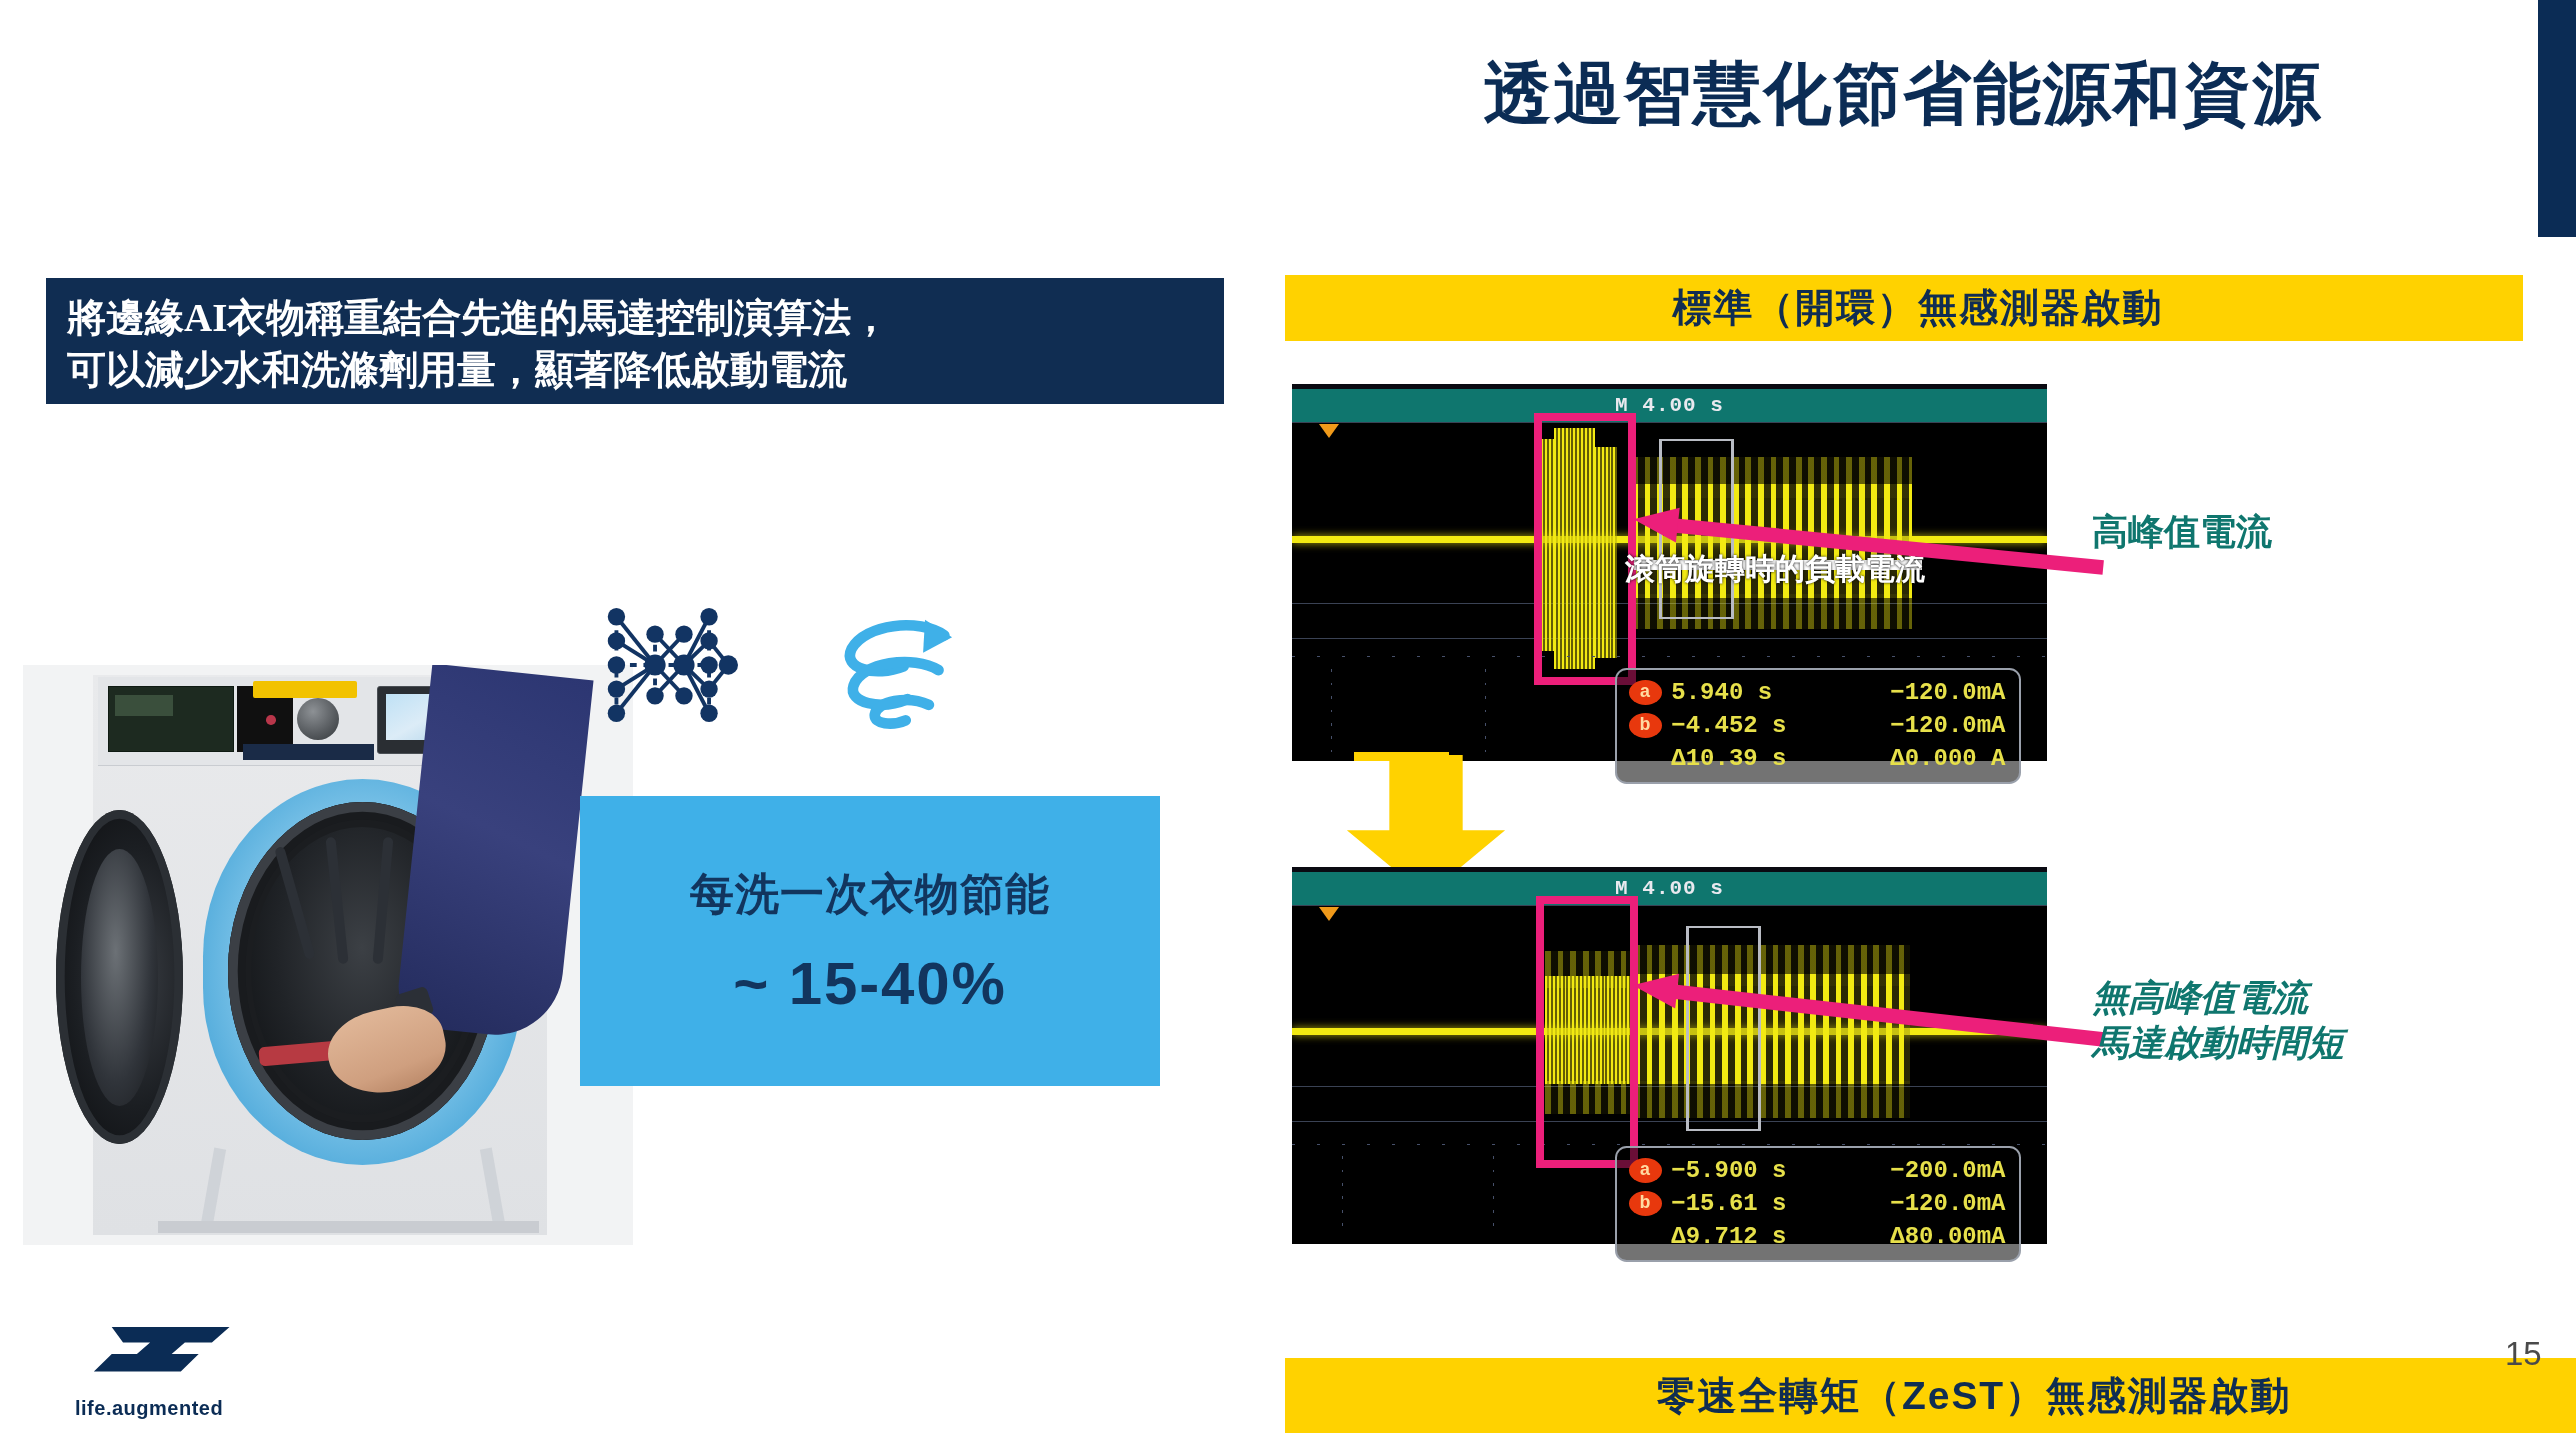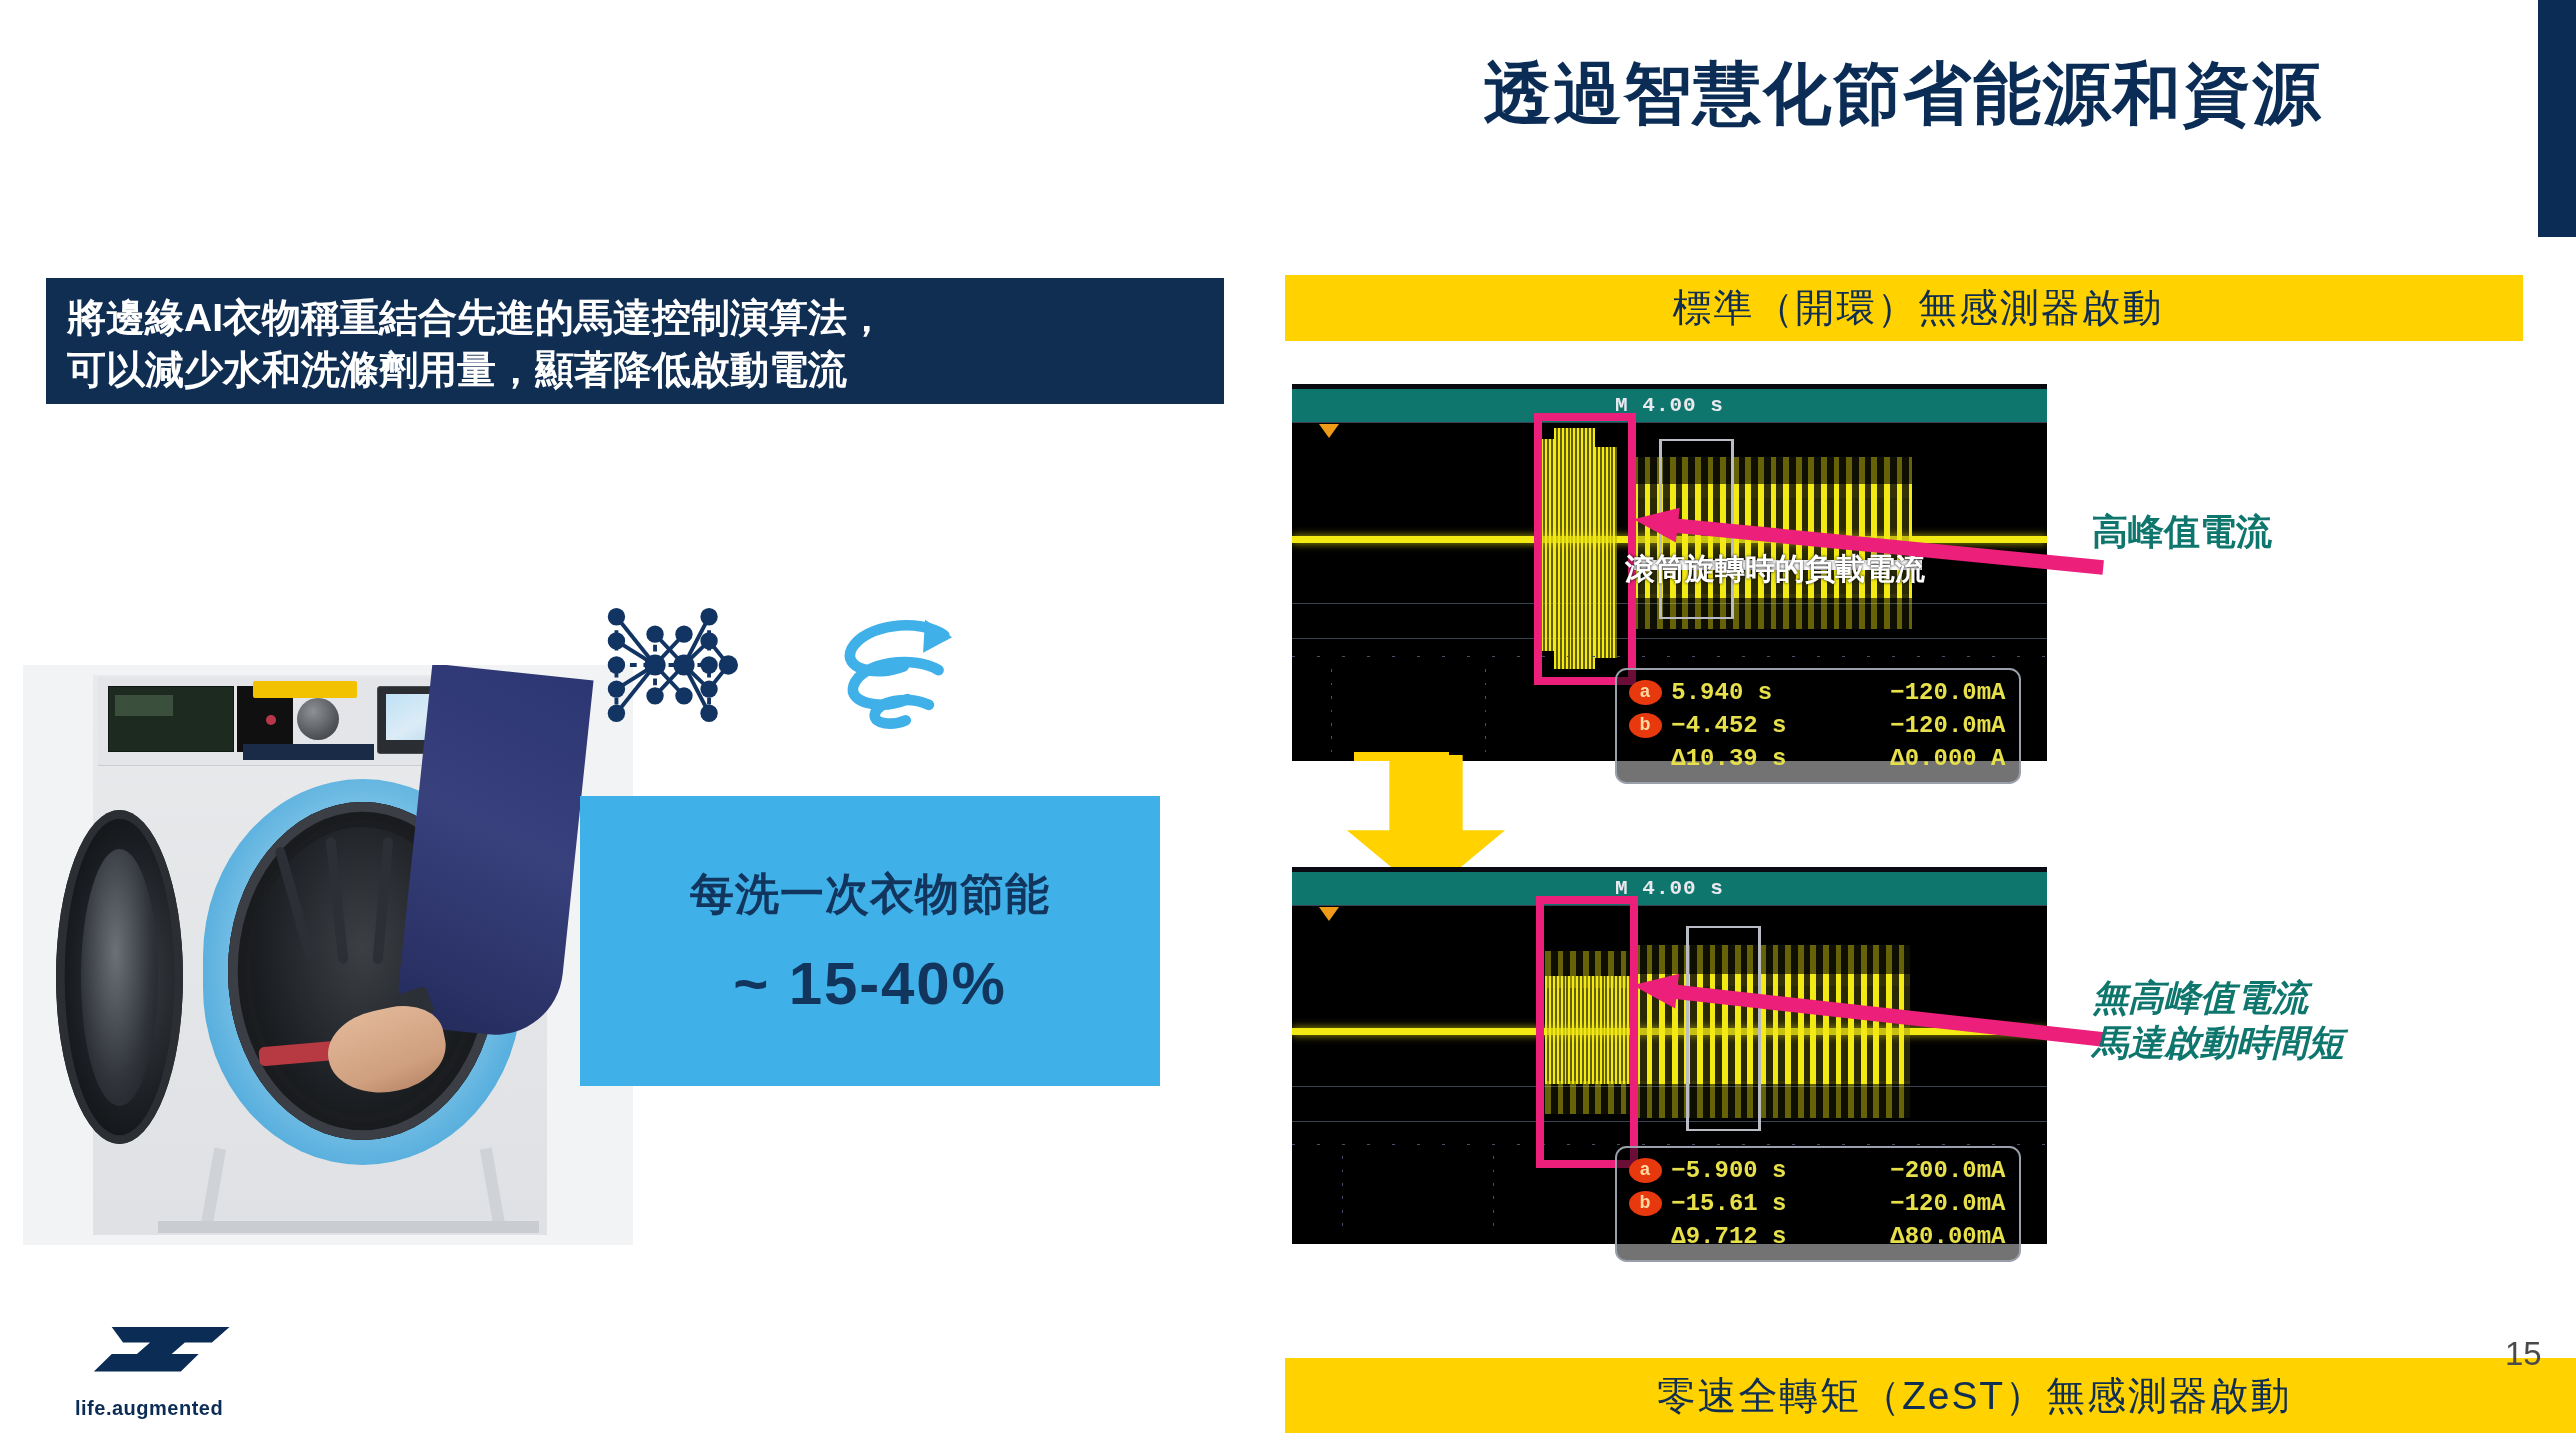--- a/index.html
+++ b/index.html
@@ -20,21 +20,21 @@
     text-align: center; color: #0b2c55;
     font-size: 68px; font-weight: bold; letter-spacing: 1.9px;
     line-height: 1.1; white-space: nowrap;
   }
 
   
   .navy-banner {
     position: absolute; left: 46px; top: 278px; width: 1178px; height: 126px;
     background: #102d52; color: #ffffff;
     padding: 13.5px 19.3px 0 21px;
-    font-size: 39px; font-weight: bold; line-height: 1.35;
+    font-size: 39px; font-weight: bold; line-height: 1.35; font-family: Liberation Serif, serif;
   }
   .navy-banner .ln { display: block; white-space: nowrap; }
 
   
   .photo {
     position: absolute; left: 23px; top: 665px; width: 610px; height: 580px;
     background: #f2f3f4; overflow: hidden;
   }
   .photo .frame-rail {
     position: absolute; left: 70px; top: 9.7px; width: 454px; height: 560px;
@@ -147,21 +147,21 @@
     position: absolute; left: 580px; top: 796px; width: 580px; height: 290px;
     background: #3fb0e8; color: #12355e;
     display: flex; flex-direction: column; align-items: center; justify-content: center;
   }
   .cyan-box .l1 { font-size: 44px; font-weight: 600; letter-spacing: 1px; }
   .cyan-box .l2 { font-size: 60px; font-weight: 600; margin-top: 25px; letter-spacing: 1.9px; }
 
   
   .yellow-banner {
     position: absolute; background: #FFD200; color: #102d52;
-    font-size: 39px; font-weight: normal; letter-spacing: 1.9px;
+    font-size: 39px; font-weight: bold; letter-spacing: 1.9px;
     display: flex; align-items: center; justify-content: center;
     white-space: nowrap;
     padding-left: 28px;
   }
   .yb-top { left: 1285px; top: 275px; width: 1238px; height: 66px; }
   .yb-bottom { left: 1285px; top: 1358px; width: 1350px; height: 75px; }
 
   
   .scope {
     position: absolute; background: #000000; overflow: hidden;

